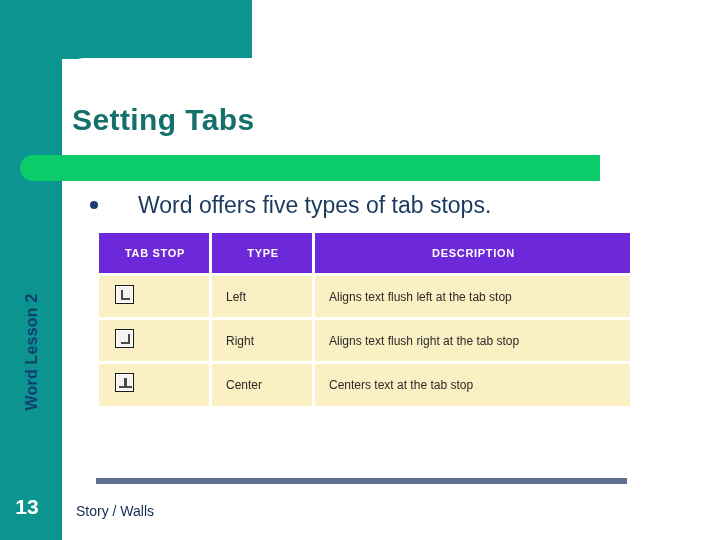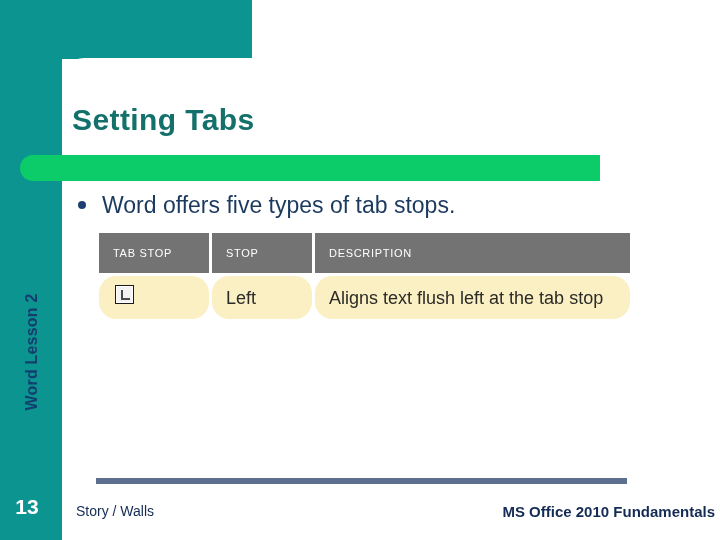--- a/index.html
+++ b/index.html
@@ -75,23 +75,24 @@
   .sidebar-label span {
     display: block;
     transform: rotate(-90deg);
     white-space: nowrap;
     letter-spacing: 0.2px;
   }
 
   
   .bullet-row {
     position: absolute;
-    left: 78px; top: 192px;
+    left: 90px; top: 192px;
     display: flex;
     align-items: baseline;
+    gap: 24px;
   }
   .bullet-dot {
     width: 8px; height: 8px;
     border-radius: 50%;
     background: #1d3f73;
     display: inline-block;
     margin-right: 16px;
     position: relative;
     top: -4px;
     flex: 0 0 auto;
@@ -105,37 +106,36 @@
   
   .tab-table {
     position: absolute;
     left: 96px; top: 230px;
     width: 531px;
     border-collapse: separate;
     border-spacing: 3px 3px;
     table-layout: fixed;
   }
   .tab-table th {
-    background: #737373;
+    background: #6d28d9;
     color: #ffffff;
     font-size: 11px;
-    font-weight: normal;
+    font-weight: bold;
     letter-spacing: 0.7px;
-    text-align: left;
+    text-align: center;
     padding: 14px 12px 14px 14px;
     vertical-align: middle;
   }
   .tab-table td {
     background: #fbefc4;
     color: #2b2b28;
-    font-size: 18px;
+    font-size: 12px;
     padding: 9px 12px 9px 14px;
     vertical-align: middle;
     line-height: 1.35;
-    border-radius: 17px;
   }
   .col-icon  { width: 110px; }
   .col-type  { width: 100px; }
   .col-desc  { width: 315px; }
 
   td.cell-icon { padding-left: 16px; }
 
   
   .tab-icon {
     position: relative;
@@ -222,36 +222,53 @@
 
   <table class="tab-table">
     <colgroup>
       <col class="col-icon">
         <col class="col-type">
         <col class="col-desc">
     </colgroup>
     <thead>
       <tr>
         <th>TAB STOP</th>
-        <th>STOP</th>
+        <th>TYPE</th>
         <th>DESCRIPTION</th>
       </tr>
     </thead>
     <tbody>
       <tr>
         <td class="cell-icon">
           <span class="tab-icon icon-left">
             <i class="v"></i><i class="h"></i>
           </span>
         </td>
         <td>Left</td>
         <td>Aligns text flush left at the tab stop</td>
       </tr>
+      <tr>
+        <td class="cell-icon">
+          <span class="tab-icon icon-right">
+            <i class="v"></i><i class="h"></i>
+          </span>
+        </td>
+        <td>Right</td>
+        <td>Aligns text flush right at the tab stop</td>
+      </tr>
+      <tr>
+        <td class="cell-icon">
+          <span class="tab-icon icon-center">
+            <i class="v"></i><i class="h"></i>
+          </span>
+        </td>
+        <td>Center</td>
+        <td>Centers text at the tab stop</td>
+      </tr>
     </tbody>
   </table>
 
   <div class="table-underline"></div>
 
   <div class="page-number">13</div>
   <div class="footer-left">Story / Walls</div>
-  <div class="footer-right">MS Office 2010 Fundamentals</div>
 
 </div>
 
 </body></html>

